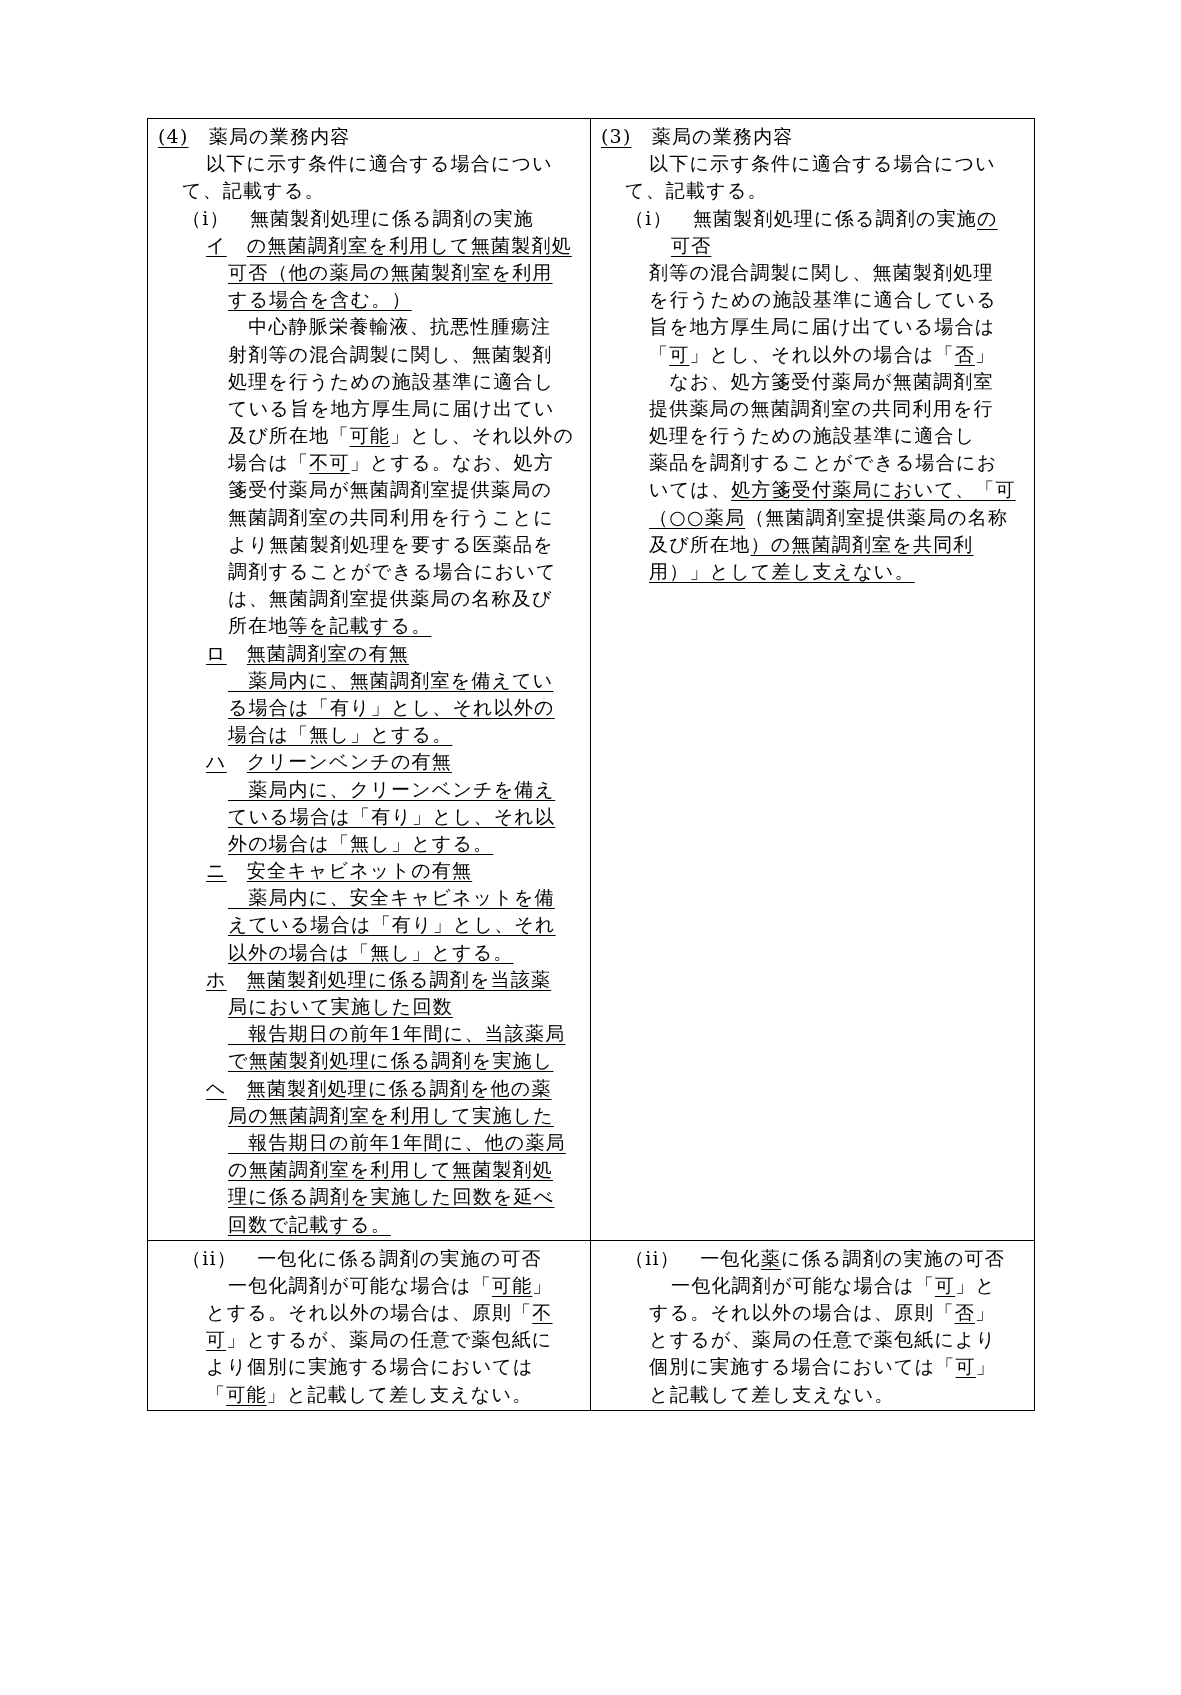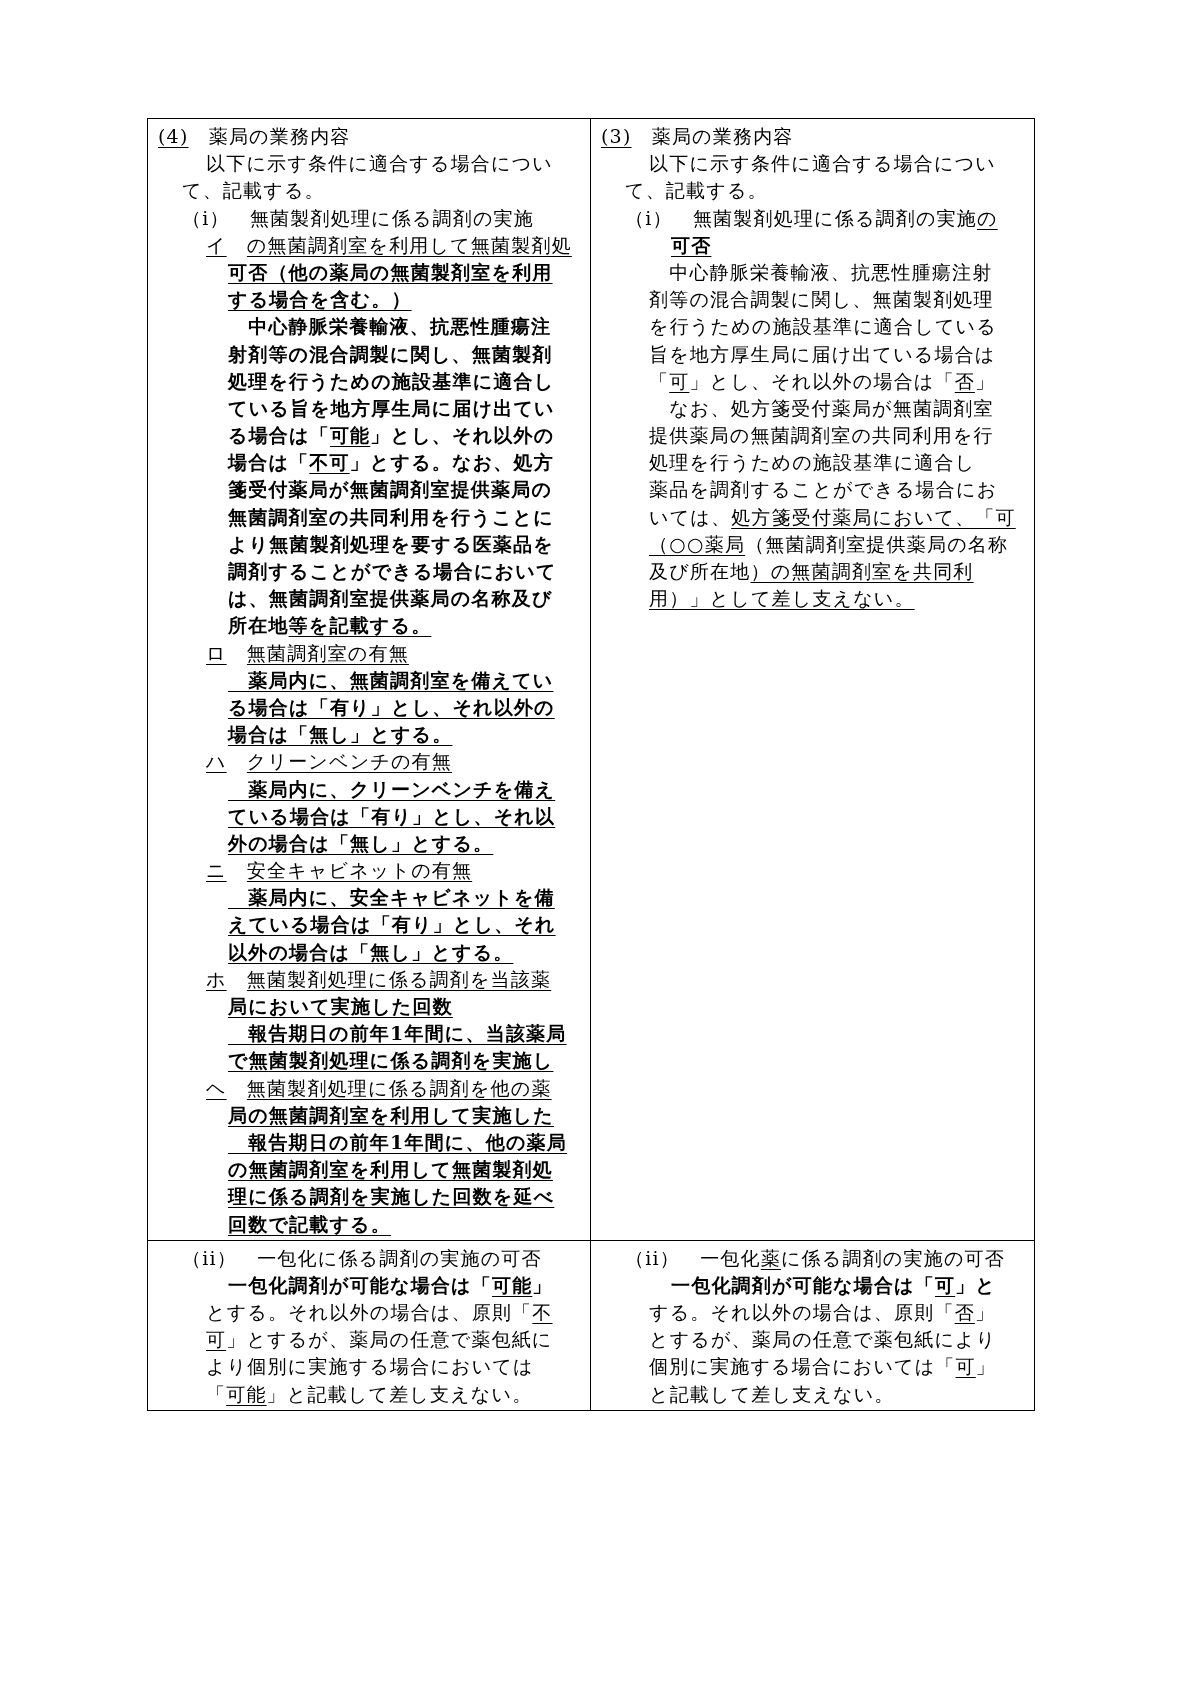--- a/index.html
+++ b/index.html
@@ -6,42 +6,42 @@
   body { width: 1181px; height: 1695px; position: relative; font-family: "DejaVu Serif", "Liberation Serif", serif; color: #000; }
   .tbl { position: absolute; left: 147px; top: 118px; width: 888px; border: 1.5px solid #000; box-sizing: border-box; }
   .row { display: flex; }
   .row + .row { border-top: 1.5px solid #000; }
   .cell { width: 50%; box-sizing: border-box; padding: 4px 8px 2px 10px; font-size: 19px; line-height: 27.2px; letter-spacing: 1.2px; }
   .cell.left { border-right: 1.5px solid #000; }
   .ln { white-space: pre; display: block; height: 27.2px; }
   .u { text-decoration: underline; text-underline-offset: 4px; text-decoration-thickness: 1px; }
   .ind1 { padding-left: 24px; }
   .ind2 { padding-left: 48px; }
-  .ind3 { padding-left: 70px; font-weight: bold; }
+  .ind3 { padding-left: 70px; }
   .blank { height: 27.2px; }
 </style>
 </head>
 <body>
 
 <div class="tbl">
   <div class="row">
     <div class="cell left">
       <span class="ln"><span class="u">(4)</span><span>　薬局の業務内容</span></span>
       <span class="ln ind2">以下に示す条件に適合する場合につい</span>
       <span class="ln ind1">て、記載する。</span>
       <span class="ln ind1">（i）　無菌製剤処理に係る調剤の実施</span>
       <span class="blank"></span>
       <span class="ln ind2"><span class="u">イ</span>　<span class="u">の無菌調剤室を利用して無菌製剤処</span></span>
       <span class="ln ind3"><span class="u">可否（他の薬局の無菌製剤室を利用</span></span>
       <span class="ln ind3"><span class="u">する場合を含む。）</span></span>
       <span class="ln ind3">　中心静脈栄養輸液、抗悪性腫瘍注</span>
       <span class="ln ind3">射剤等の混合調製に関し、無菌製剤</span>
       <span class="ln ind3">処理を行うための施設基準に適合し</span>
       <span class="ln ind3">ている旨を地方厚生局に届け出てい</span>
-      <span class="ln ind3"><span>る場合は「</span><span class="u">可能</span><span>」とし、それ以外の</span></span>
+      <span class="ln ind3"><span>及び所在地「</span><span class="u">可能</span><span>」とし、それ以外の</span></span>
       <span class="ln ind3"><span>場合は「</span><span class="u">不可</span><span>」とする。なお、処方</span></span>
       <span class="ln ind3">箋受付薬局が無菌調剤室提供薬局の</span>
       <span class="ln ind3">無菌調剤室の共同利用を行うことに</span>
       <span class="ln ind3">より無菌製剤処理を要する医薬品を</span>
       <span class="ln ind3">調剤することができる場合において</span>
       <span class="ln ind3">は、無菌調剤室提供薬局の名称及び</span>
       <span class="ln ind3"><span>所在地</span><span class="u">等を記載する。</span></span>
       <span class="blank"></span>
       <span class="blank"></span>
       <span class="ln ind2"><span class="u">ロ</span>　<span class="u">無菌調剤室の有無</span></span>
@@ -69,21 +69,20 @@
     </div>
     <div class="cell">
       <span class="ln"><span class="u">(3)</span><span>　薬局の業務内容</span></span>
       <span class="ln ind2">以下に示す条件に適合する場合につい</span>
       <span class="ln ind1">て、記載する。</span>
       <span class="ln ind1"><span>（i）　無菌製剤処理に係る調剤の実施</span><span class="u">の</span></span>
       <span class="ln ind3"><span class="u">可否</span></span>
       <span class="blank"></span>
       <span class="blank"></span>
       <span class="blank"></span>
-      <span class="ln ind2">　中心静脈栄養輸液、抗悪性腫瘍注射</span>
       <span class="ln ind2">剤等の混合調製に関し、無菌製剤処理</span>
       <span class="ln ind2">を行うための施設基準に適合している</span>
       <span class="ln ind2">旨を地方厚生局に届け出ている場合は</span>
       <span class="ln ind2"><span>「</span><span class="u">可</span><span>」とし、それ以外の場合は「</span><span class="u">否</span><span>」</span></span>
       <span class="ln ind2">　なお、処方箋受付薬局が無菌調剤室</span>
       <span class="ln ind2">提供薬局の無菌調剤室の共同利用を行</span>
       <span class="ln ind2">処理を行うための施設基準に適合し</span>
       <span class="ln ind2">薬品を調剤することができる場合にお</span>
       <span class="ln ind2"><span>いては、</span><span class="u">処方箋受付薬局において、「可</span></span>
       <span class="ln ind2"><span class="u">（○○薬局</span><span>（無菌調剤室提供薬局の名称</span></span>

